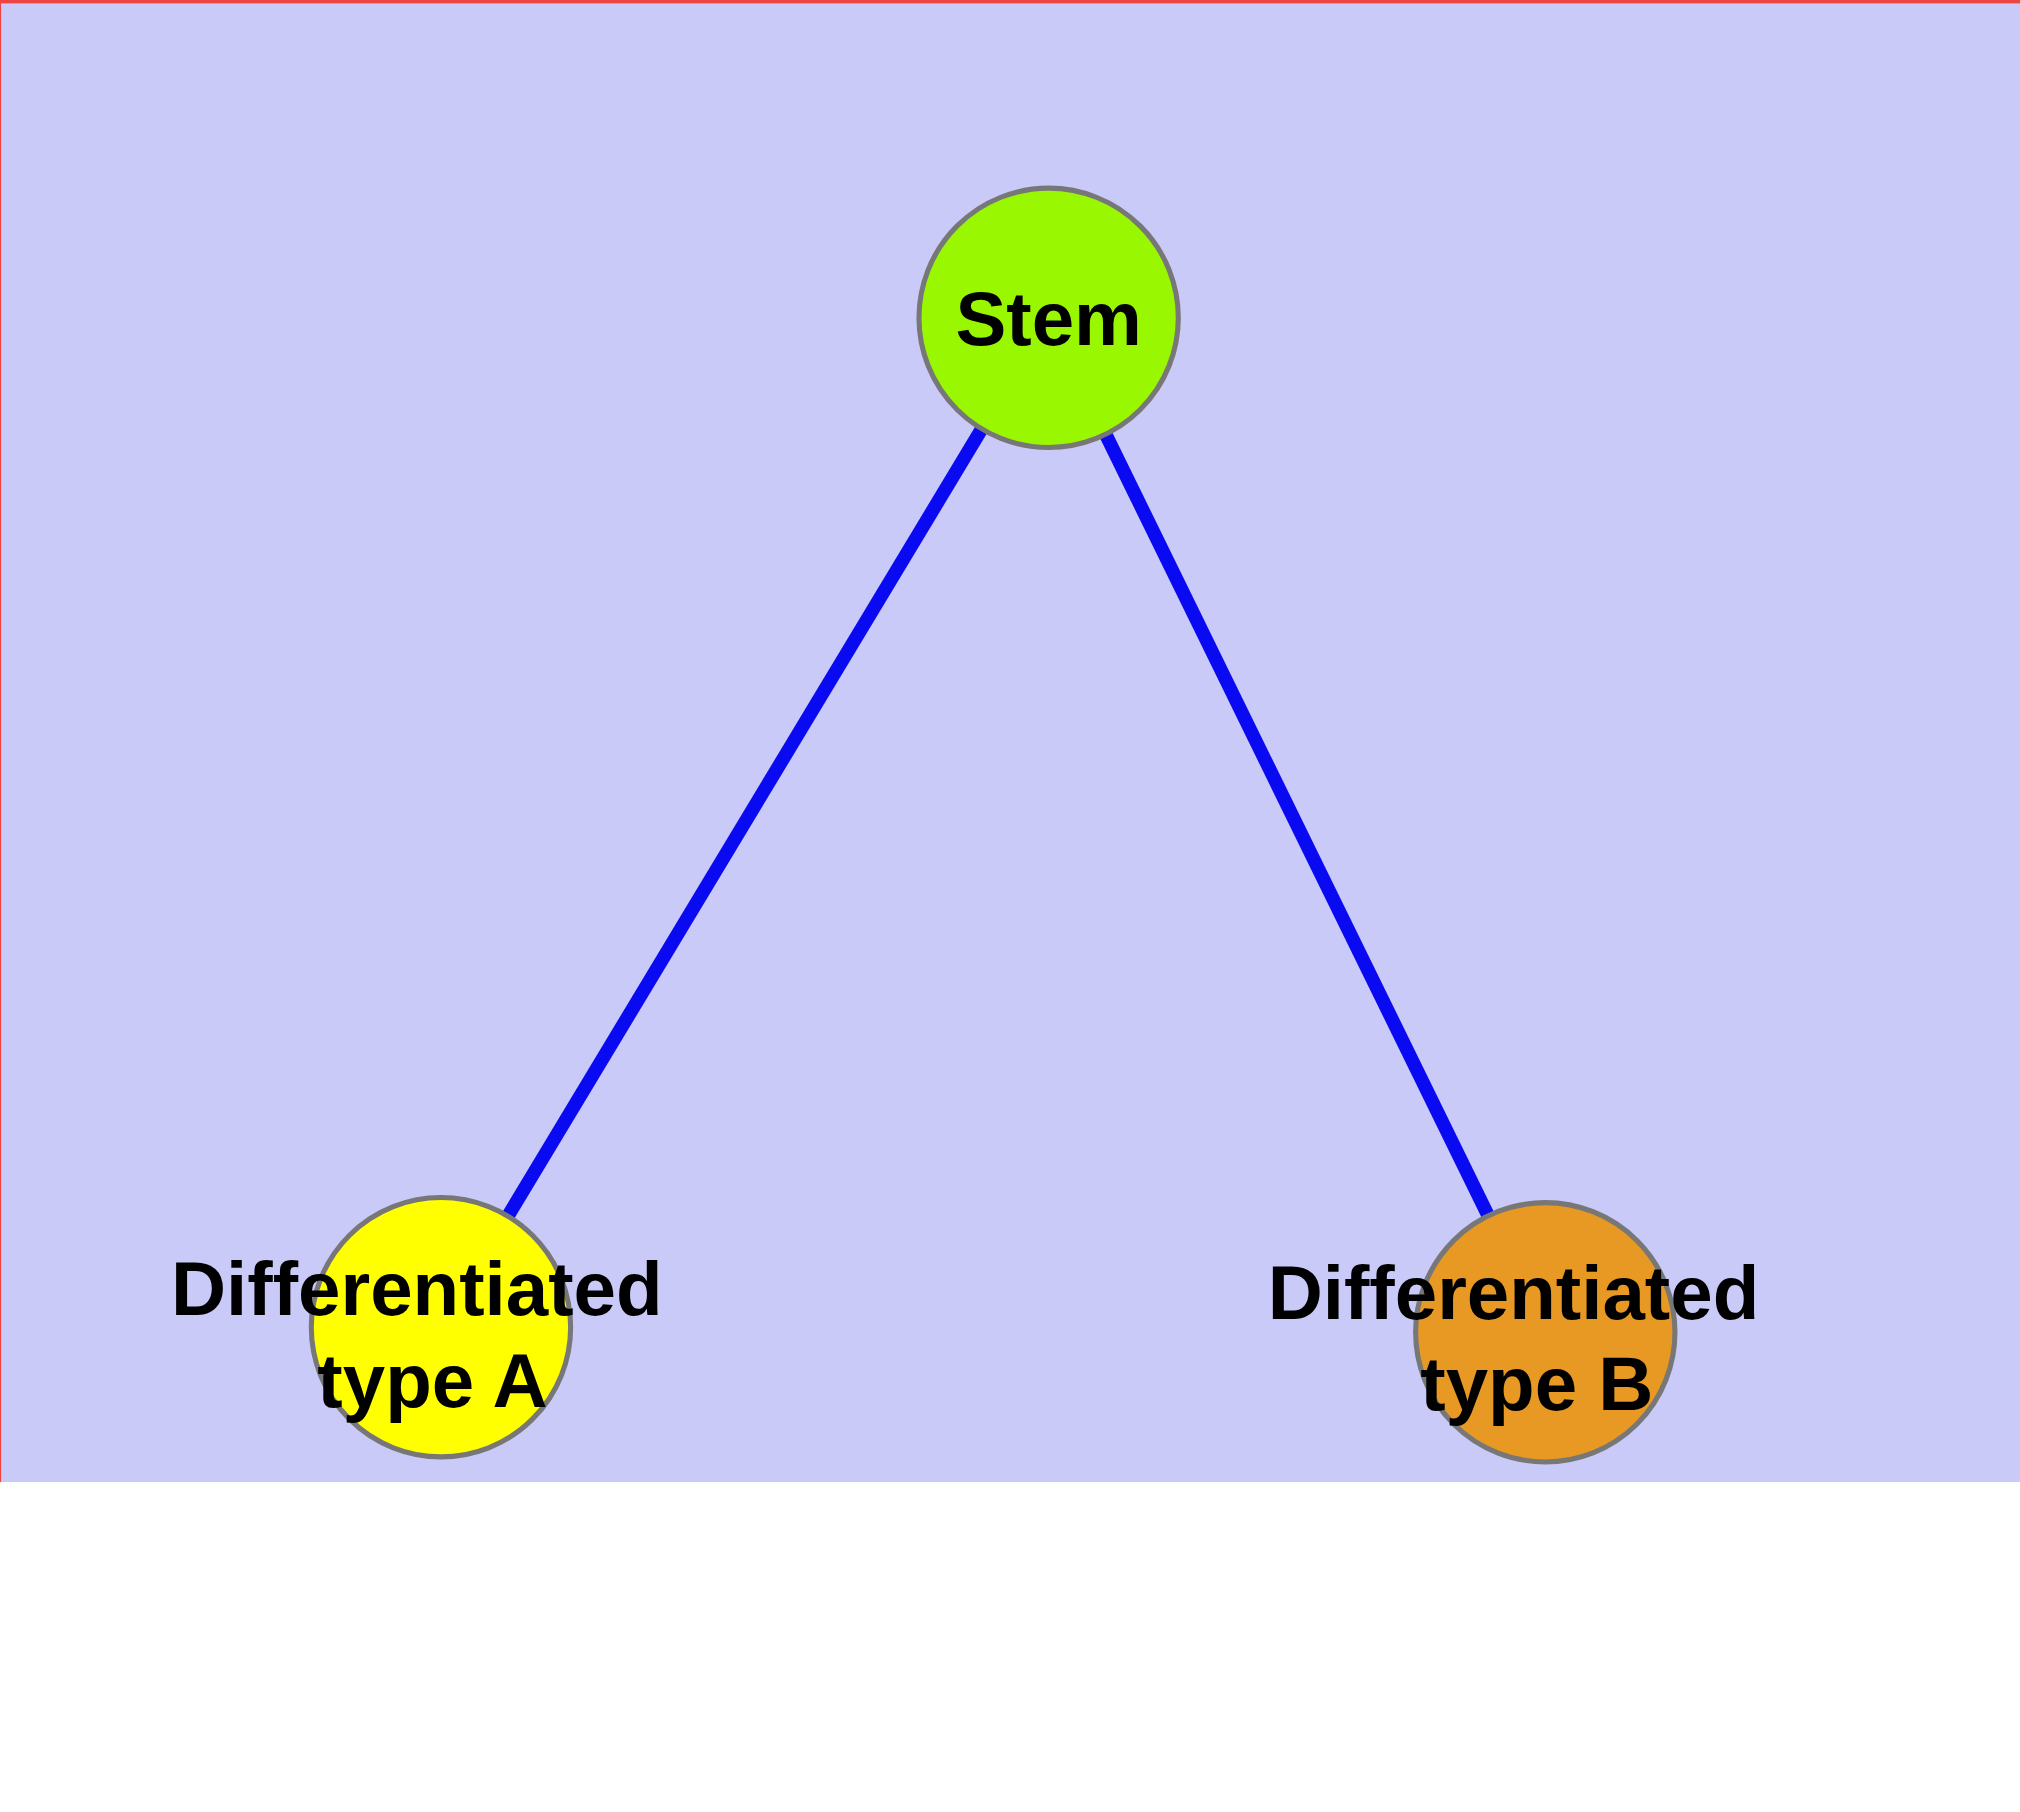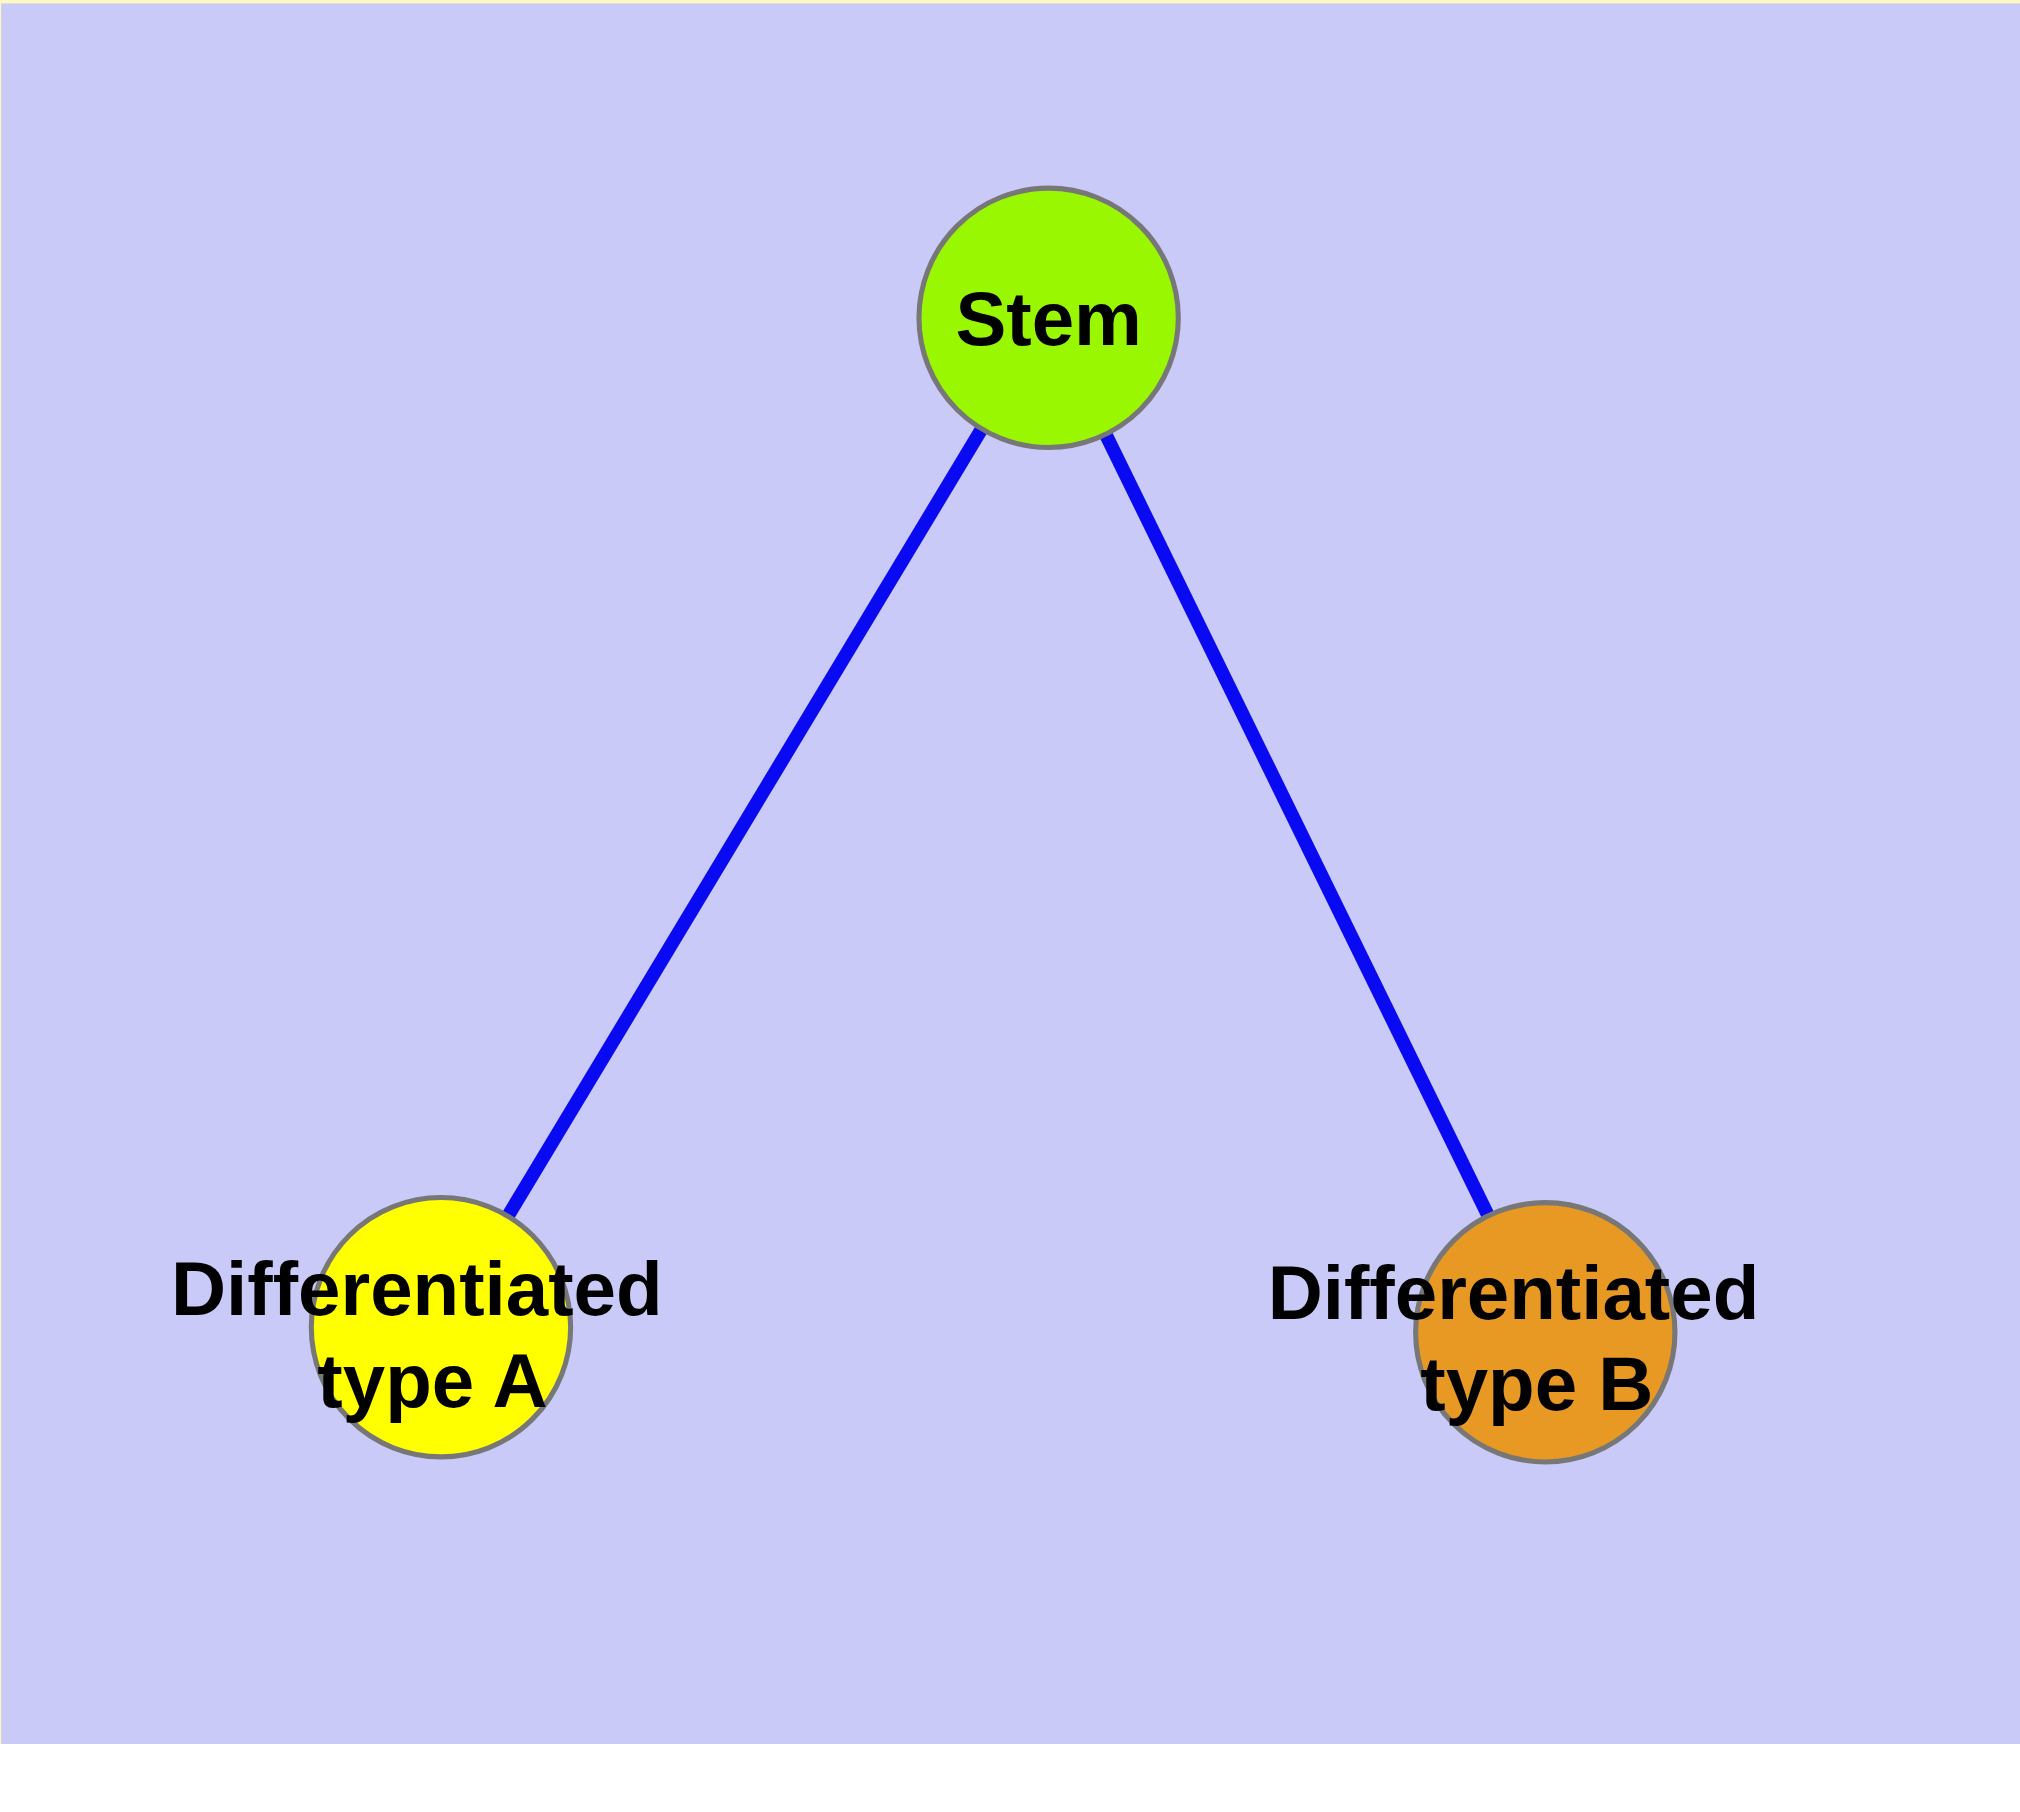--- a/index.html
+++ b/index.html
@@ -4,22 +4,22 @@
 <style>
   html, body {
     margin: 0;
     padding: 0;
     background: #ffffff;
     font-family: "Liberation Sans", "DejaVu Sans", sans-serif;
   }
   .canvas {
     position: relative;
     width: 2021px;
-    height: 1744px;
-    background: #fef9c3;
+    height: 1482px;
+    background: #ef4444;
     overflow: hidden;
   }
   .canvas svg {
     position: absolute;
     left: 0;
     top: 0;
     width: 2021px;
     height: 1812px;
     display: block;
   }

